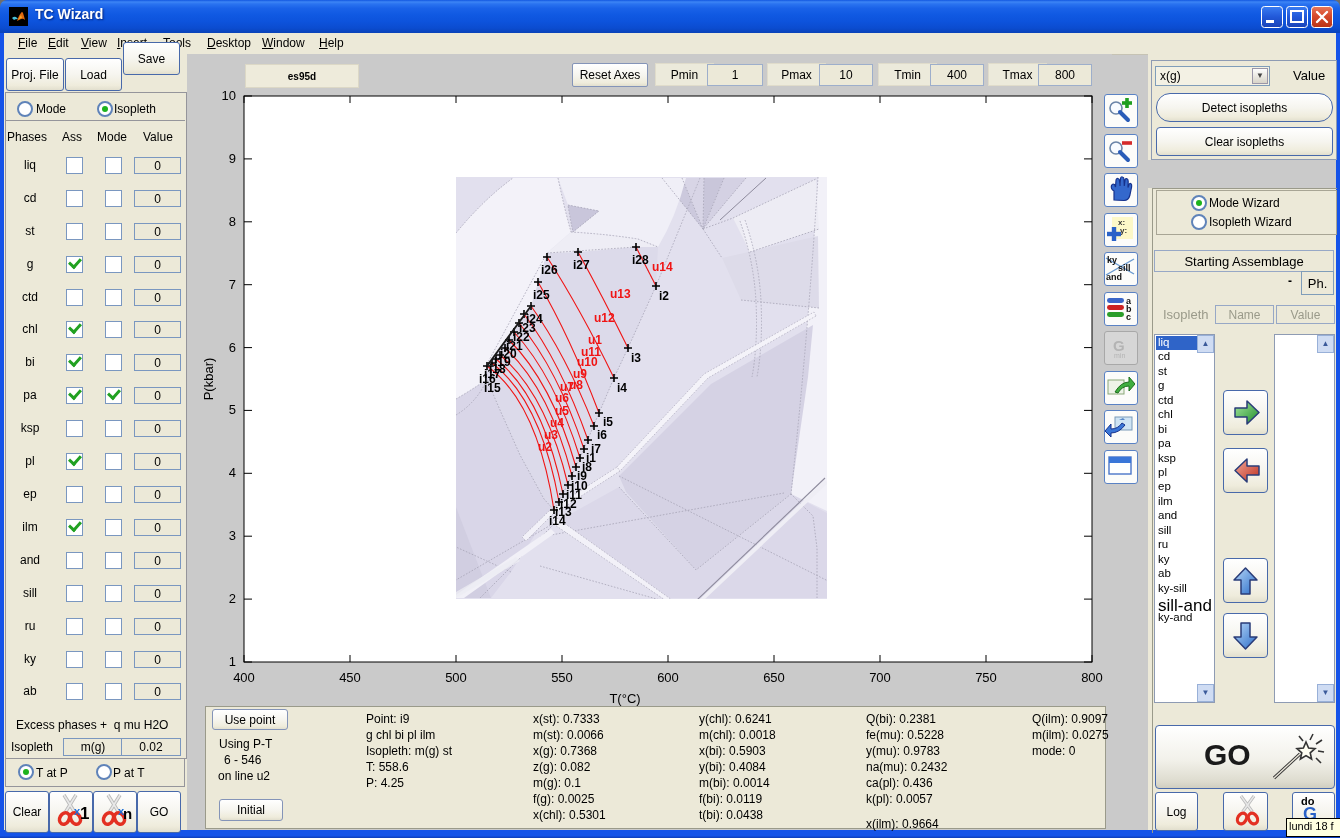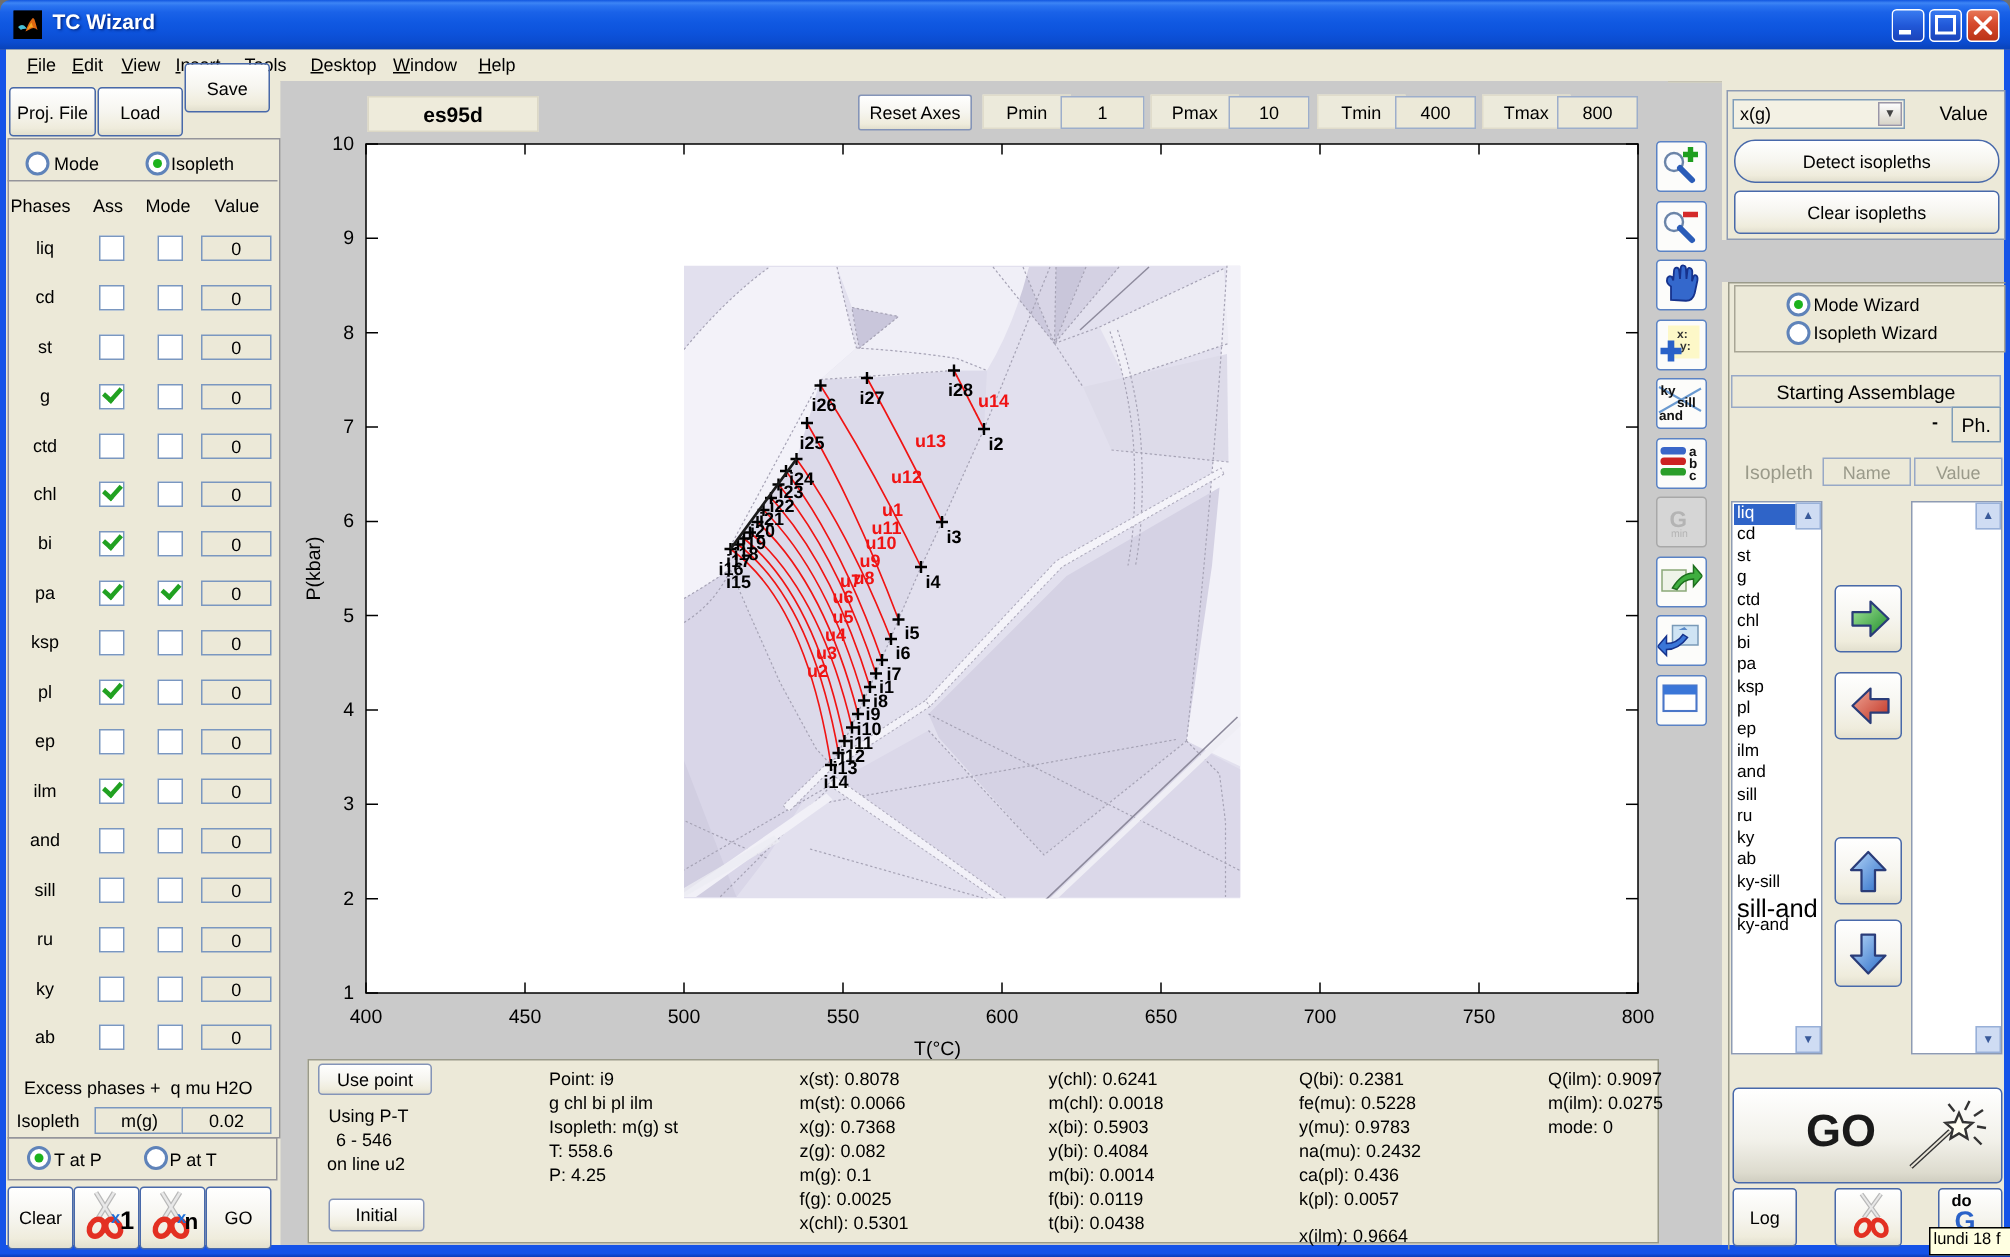--- a/index.html
+++ b/index.html
@@ -86,21 +86,21 @@
 <div class="abs" style="left:9px;top:7px;width:19px;height:19px;z-index:5">
   <svg width="19" height="19">
       <rect width="19" height="19" fill="#000"></rect>
    <path d="M8 14 Q10 8 12 6 Q13 4 14 6 Q15 9 16 13 Q14 11 12 12 Q10 13 8 14" fill="#e06810"></path>
    <path d="M9 13 Q11 9 12 8 L13 11 Q11 11 9 13" fill="#f5a623"></path>
    <path d="M3 11 Q5 9 7 10 L9 12 Q6 12 5 13 Q4 12 3 11" fill="#49c0d8"></path>
   </svg>
 </div>
 
 <div class="abs" style="z-index:2;left:245px;top:64px;width:112px;height:22px;background:#eeebdb;border:1px solid #dcd8c6;
-     display:flex;align-items:center;justify-content:center;font-size:14px;font-weight:bold">es95d</div>
+     display:flex;align-items:center;justify-content:center;font-size:10px;font-weight:bold">es95d</div>
 <div class="xpbtn" style="z-index:2;left:572px;top:63px;width:74px;height:22px;border-radius:2px;border-color:#8494b8">Reset Axes</div>
 <div class="abs" style="z-index:2;left:655px;top:63px;width:57px;height:21px;background:#eceadb;border:1px solid #e0dccb;display:flex;align-items:center;justify-content:center;font-size:12px">Pmin</div>
 <div class="flatbox" style="z-index:2;left:707px;top:64px;width:54px;height:20px;border-color:#9daecb">1</div>
 <div class="abs" style="z-index:2;left:767px;top:63px;width:57px;height:21px;background:#eceadb;border:1px solid #e0dccb;display:flex;align-items:center;justify-content:center;font-size:12px">Pmax</div>
 <div class="flatbox" style="z-index:2;left:819px;top:64px;width:52px;height:20px;border-color:#9daecb">10</div>
 <div class="abs" style="z-index:2;left:878px;top:63px;width:57px;height:21px;background:#eceadb;border:1px solid #e0dccb;display:flex;align-items:center;justify-content:center;font-size:12px">Tmin</div>
 <div class="flatbox" style="z-index:2;left:930px;top:64px;width:52px;height:20px;border-color:#9daecb">400</div>
 <div class="abs" style="z-index:2;left:988px;top:63px;width:57px;height:21px;background:#eceadb;border:1px solid #e0dccb;display:flex;align-items:center;justify-content:center;font-size:12px">Tmax</div>
 <div class="flatbox" style="z-index:2;left:1038px;top:64px;width:52px;height:20px;border-color:#9daecb">800</div>
 
@@ -629,21 +629,21 @@
 <div class="xpbtn" style="left:212px;top:709px;width:74px;height:19px;border-radius:3px;border-color:#8494b8">Use point</div>
 <div class="labtxt" style="left:219px;top:737px">Using P-T</div>
 <div class="labtxt" style="left:224px;top:753px">6 - 546</div>
 <div class="labtxt" style="left:218px;top:769px">on line u2</div>
 <div class="xpbtn" style="left:219px;top:799px;width:62px;height:20px;border-radius:3px;border-color:#8494b8">Initial</div>
 <div class="labtxt" style="left:366px;top:712px">Point: i9</div>
 <div class="labtxt" style="left:366px;top:728px">g chl bi pl ilm</div>
 <div class="labtxt" style="left:366px;top:744px">Isopleth: m(g) st</div>
 <div class="labtxt" style="left:366px;top:760px">T: 558.6</div>
 <div class="labtxt" style="left:366px;top:776px">P: 4.25</div>
-<div class="labtxt" style="left:533px;top:712px">x(st): 0.8078</div>
+<div class="labtxt" style="left:533px;top:712px">x(st): 0.7333</div>
 <div class="labtxt" style="left:533px;top:728px">m(st): 0.0066</div>
 <div class="labtxt" style="left:533px;top:744px">x(g): 0.7368</div>
 <div class="labtxt" style="left:533px;top:760px">z(g): 0.082</div>
 <div class="labtxt" style="left:533px;top:776px">m(g): 0.1</div>
 <div class="labtxt" style="left:533px;top:792px">f(g): 0.0025</div>
 <div class="labtxt" style="left:533px;top:808px">x(chl): 0.5301</div>
 <div class="labtxt" style="left:699px;top:712px">y(chl): 0.6241</div>
 <div class="labtxt" style="left:699px;top:728px">m(chl): 0.0018</div>
 <div class="labtxt" style="left:699px;top:744px">x(bi): 0.5903</div>
 <div class="labtxt" style="left:699px;top:760px">y(bi): 0.4084</div>

